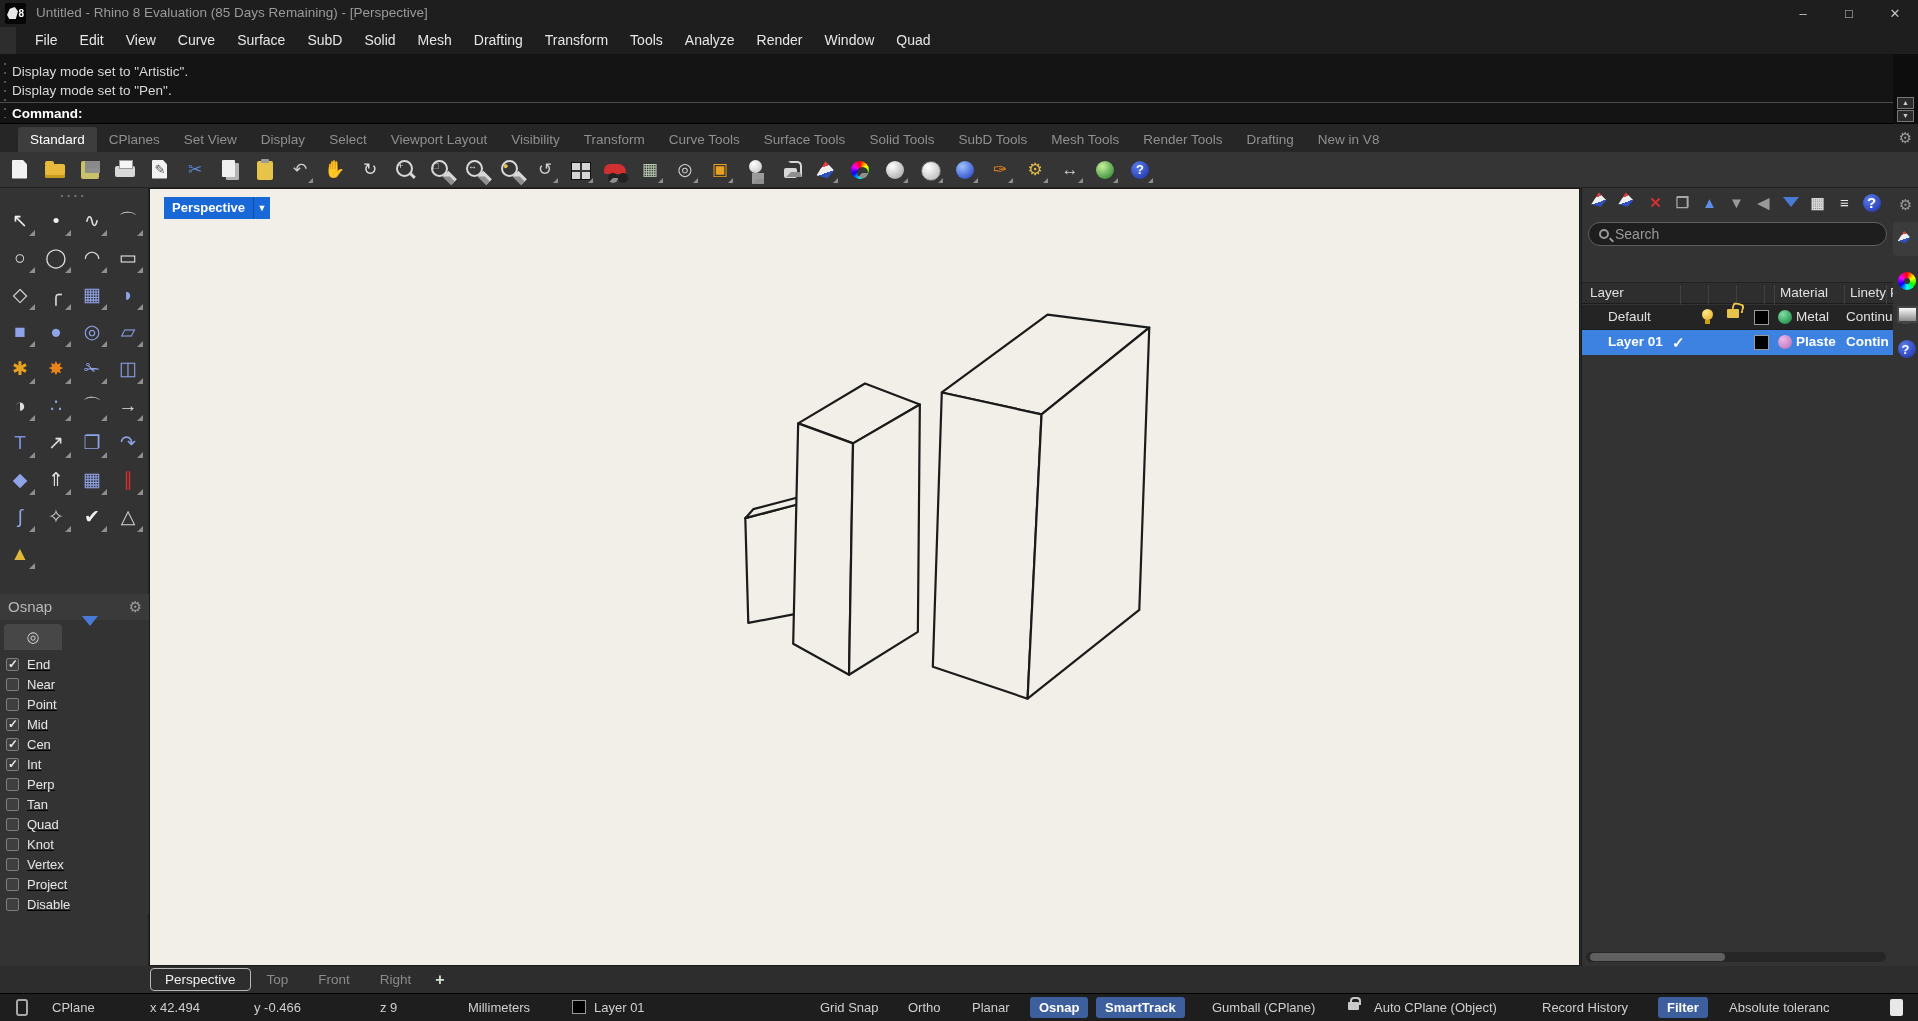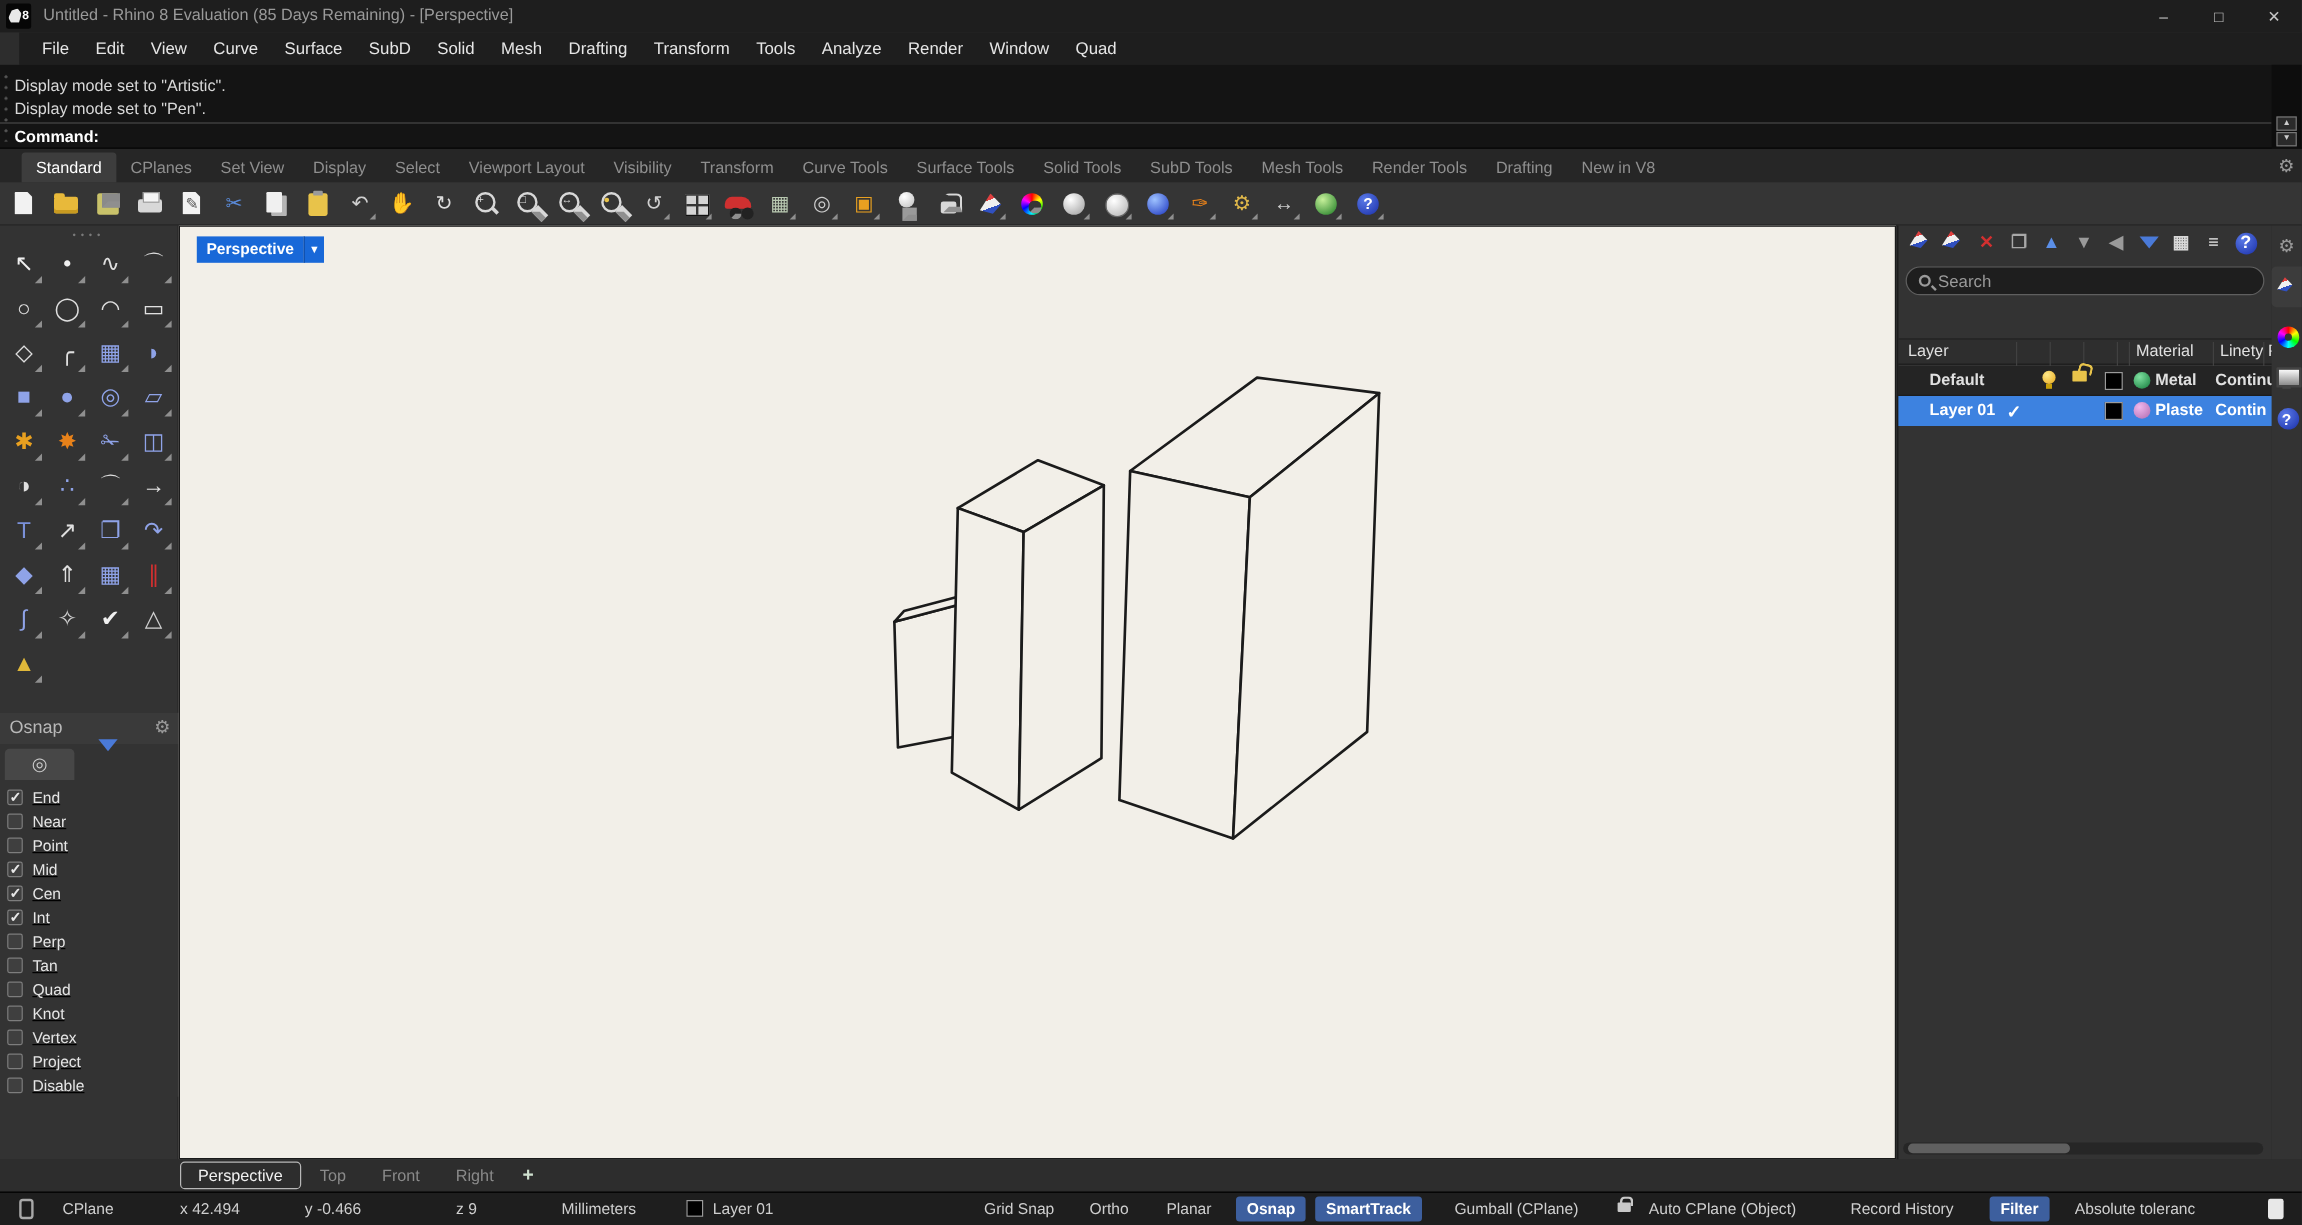--- a/index.html
+++ b/index.html
@@ -173,21 +173,21 @@
     background:#9a9a9a; transform:rotate(45deg); }
   #search-input { flex:1; background:transparent; border:none; outline:none; color:#d0d0d0; font-size:14px; }
   #search-input::placeholder { color:#9a9a9a; }
   #ltable-head { position:absolute; left:0; top:94px; width:312px; height:22px; background:#2e2e2e;
     border-top:1px solid #222; border-bottom:1px solid #1c1c1c; color:#e0e0e0; font-size:13.5px; }
   #ltable-head span { position:absolute; top:2px; }
   .colsep { position:absolute; top:0; width:1px; height:22px; background:#414141; }
   .lrow { position:absolute; left:0; width:312px; height:25px; font-size:13.5px; color:#e0e0e0; }
   #lrow-default { top:117px; background:#242424; border-bottom:1px solid #1c1c1c; }
   #lrow-layer01 { top:142px; background:#3d82e0; color:#fff; font-weight:bold; }
-  .lrow span { position:absolute; top:4px;font-weight:bold; }
+  .lrow span { position:absolute; top:4px; }
   .lswatch { position:absolute; width:15px; height:15px; top:5px !important; background:#000; border:1px solid #9a9a9a; }
   .msph { position:absolute; width:14px; height:14px; top:5px !important; border-radius:50%;
     background:radial-gradient(circle at 35% 30%,var(--c1),var(--c2)); }
   .bulbY { position:absolute; left:120px; top:5px; width:11px; height:11px; border-radius:50%;
     background:radial-gradient(circle at 35% 30%,#ffe98a,#e8a81a); }
   .bulbY::after { content:""; position:absolute; left:3px; top:11px; width:5px; height:4px; background:#caa10a; }
   .lockY { position:absolute; left:145px; top:9px; width:12px; height:9px; background:#e8c34a; border-radius:1px; }
   .lockY::before { content:""; position:absolute; left:5px; top:-6px; width:8px; height:7px;
     border:2px solid #e8c34a; border-bottom:none; border-radius:4px 4px 0 0; transform:rotate(14deg); }
   .curcheck { font-size:15px; }

